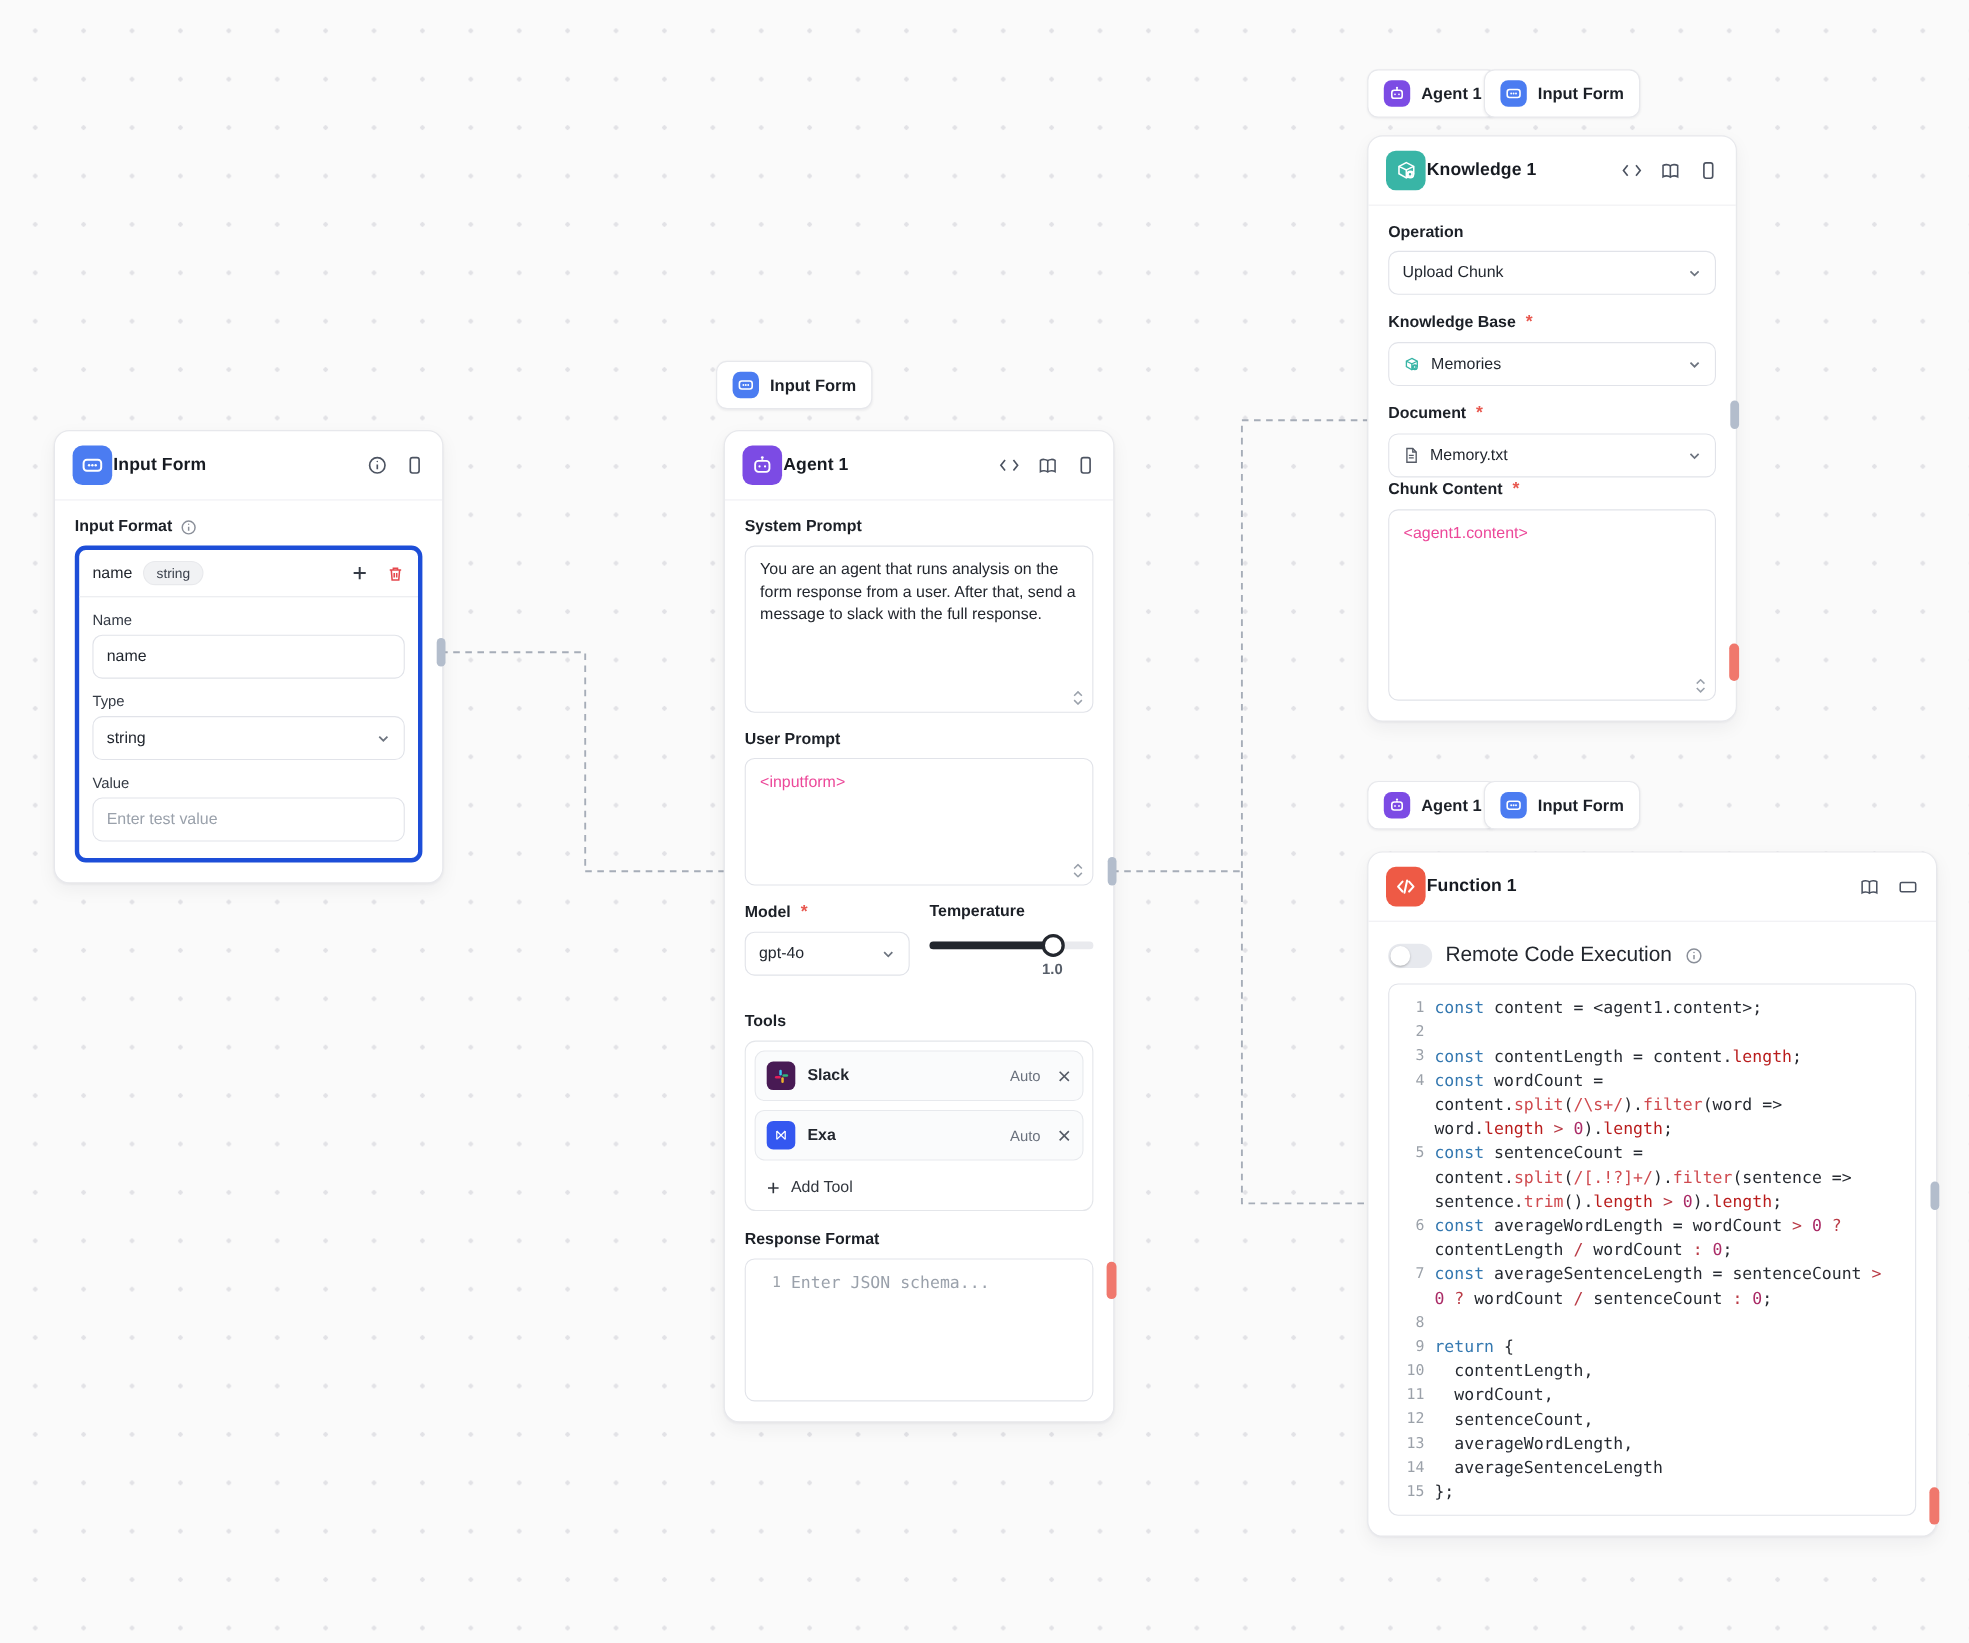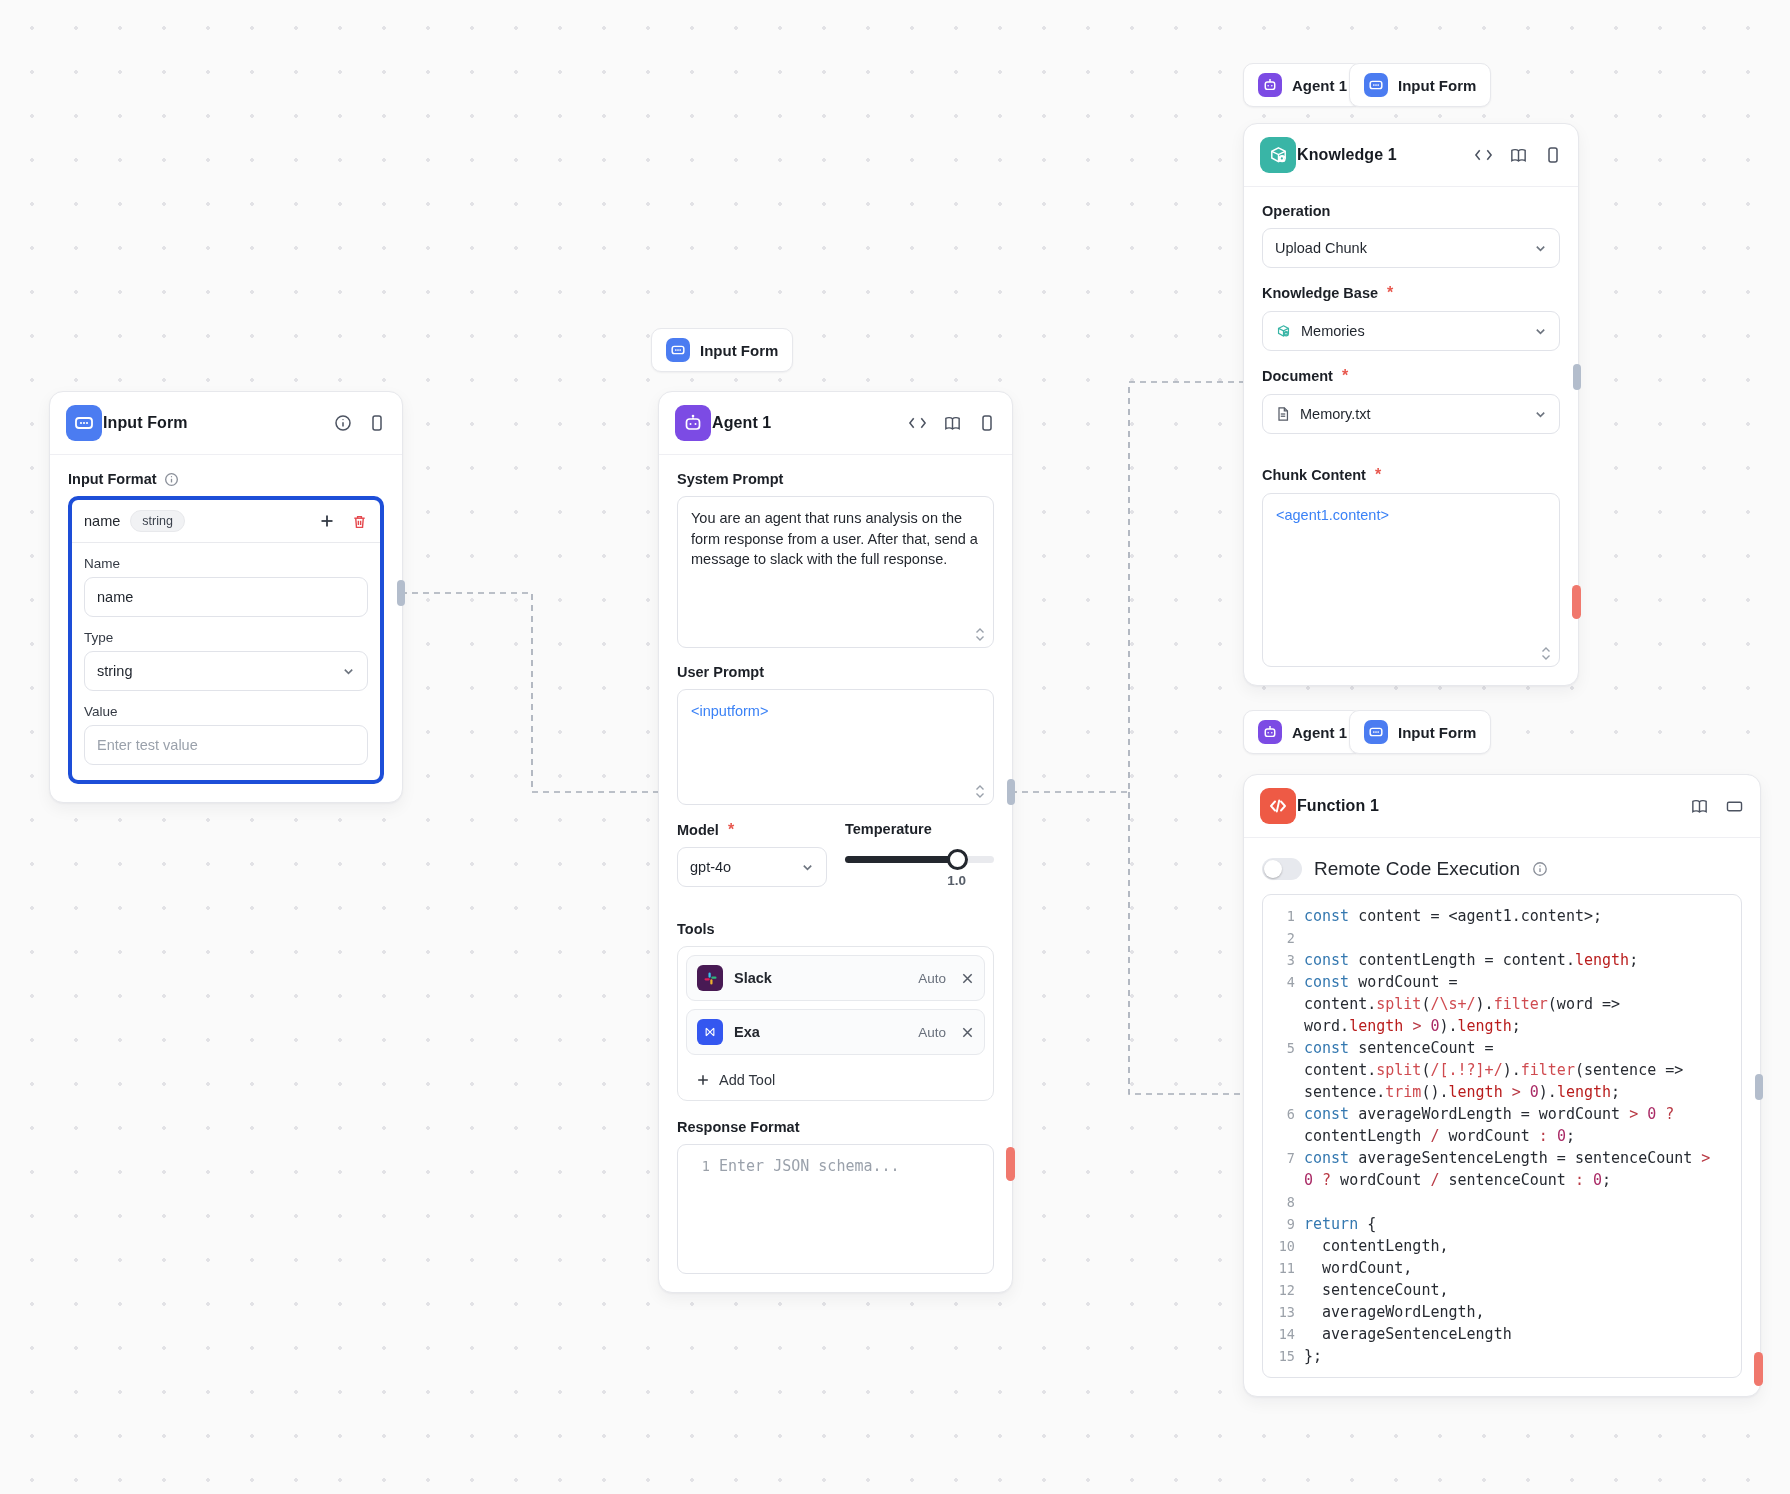--- a/index.html
+++ b/index.html
@@ -29,21 +29,21 @@
   .control{box-sizing:border-box;width:100%;height:40px;border:1px solid #e1e3e9;border-radius:9px;
            display:flex;align-items:center;gap:9px;padding:0 12px;font-size:14.5px;color:#1f242c;background:#fff}
   input.control{outline:none;font-family:inherit}
   input.control::placeholder{color:#9aa1ab}
   .select{justify-content:center;cursor:pointer}
   .select .grow{flex:1}
   .chev{color:#6d747f;flex:0 0 auto}
   .tbox{position:relative;border:1px solid #e1e3e9;border-radius:9px;padding:11px 13px;font-size:14.5px;
         line-height:1.42;color:#23272e;background:#fff}
   .tbox .resize{position:absolute;right:8px;bottom:6px;color:#9aa1ab}
-  .tpl{color:#3b82f6}
+  .tpl{color:#ec4899}
   .group{border:4px solid #1d4ed8;border-radius:10px}
   .group-head{display:flex;align-items:center;gap:10px;padding:10px 12px;border-bottom:1px solid #e9eaee}
   .fname{font-size:14.5px;font-weight:500;color:#23272e}
   .pill{background:#f1f2f4;border:1px solid #e8e9ec;border-radius:999px;padding:3px 11px;font-size:12.5px;color:#3c424d}
   .spacer{flex:1}
   .group-body{padding:13px 12px 15px}
   .mrow{display:flex;gap:18px;margin-top:16px}
   .mcol{width:150px;flex:0 0 auto}
   .mcol2{flex:1}
   .slider{position:relative;height:20px;margin-top:12px}
@@ -424,21 +424,21 @@
             <line x1="6.5" y1="11.5" x2="11.5" y2="11.5"></line>
           </svg>
         </span>
       <span class="grow">Memory.txt</span>
       <span class="chev">
           <svg width="13" height="13" viewBox="0 0 14 14" fill="none" stroke="currentColor" stroke-width="1.7">
             <path d="M3 5l4 4 4-4"></path>
           </svg>
         </span>
     </div>
-    <div class="sec-row" style="margin-top:32px">
+    <div class="sec-row" style="margin-top:2px">
         <span class="sec-label">Chunk Content</span>
         <span class="req">*</span>
       </div>
     <div class="tbox" style="height:150px">
       <span class="tpl">&lt;agent1.content&gt;</span>
       <span class="resize">
           <svg width="10" height="13" viewBox="0 0 10 13" fill="none" stroke="currentColor" stroke-width="1.4">
             <path d="M1.5 4.5L5 1l3.5 3.5"></path>
             <path d="M1.5 8.5L5 12l3.5-3.5"></path>
           </svg>

